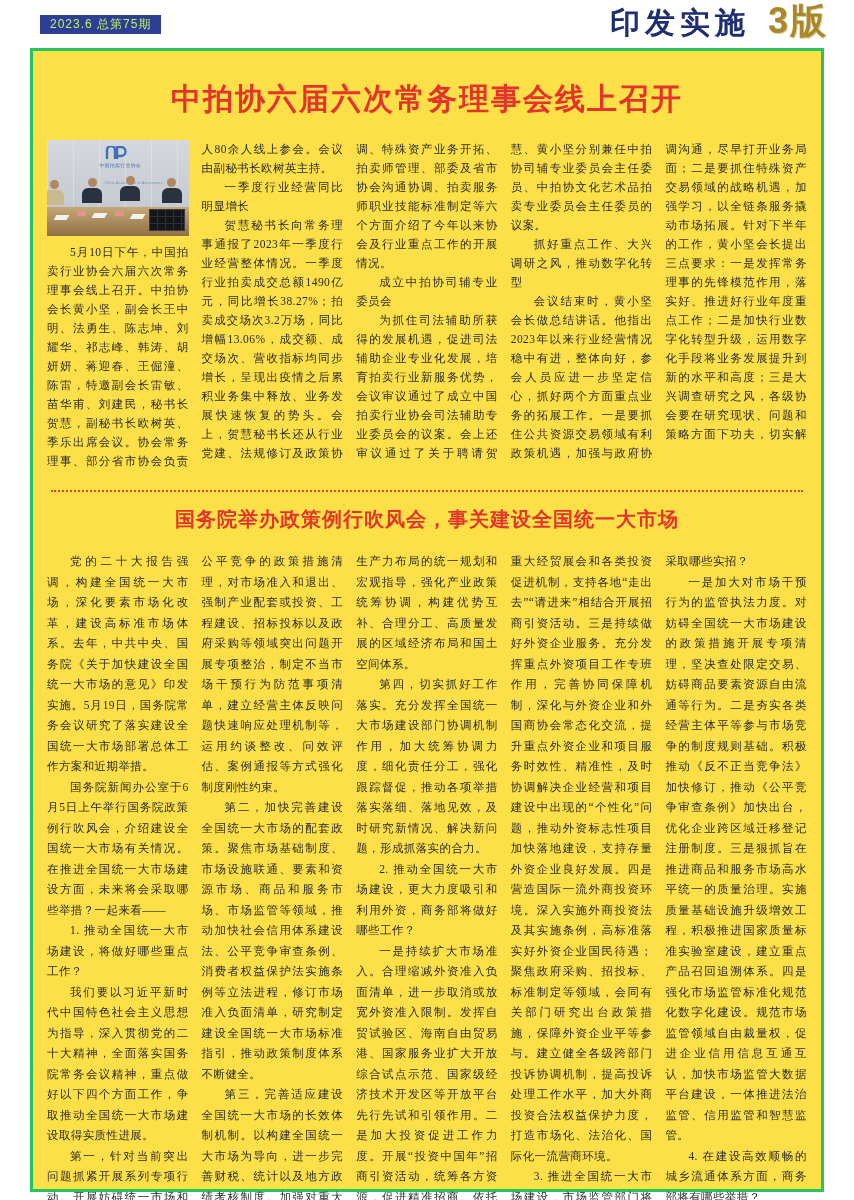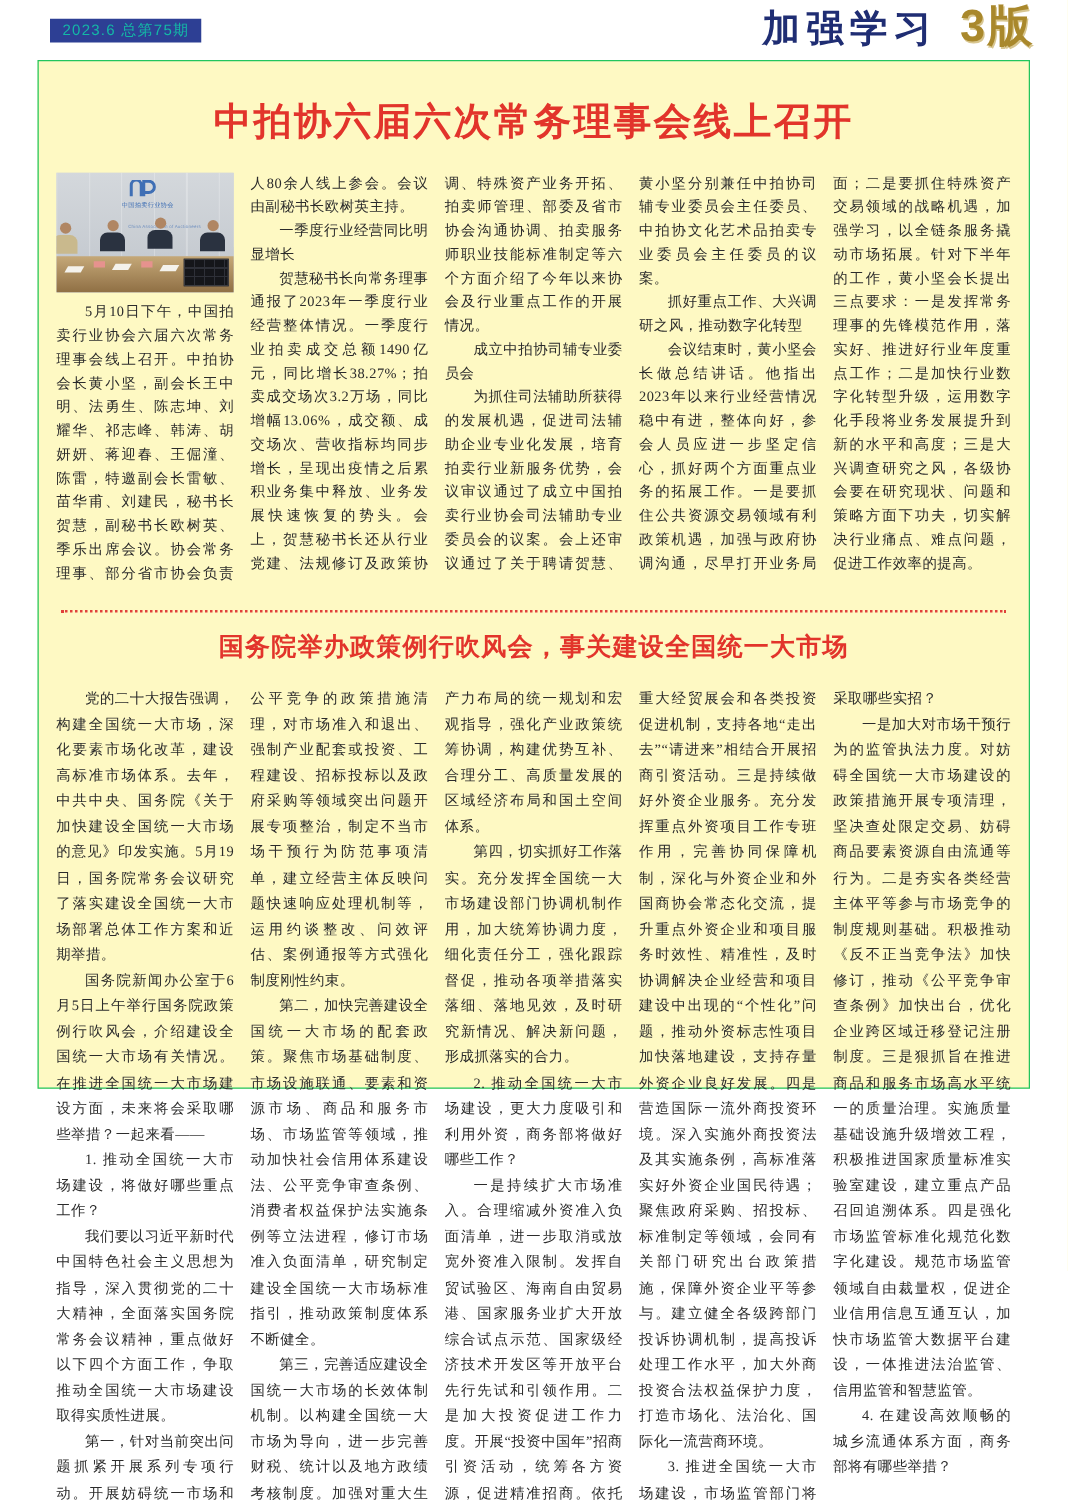--- a/index.html
+++ b/index.html
@@ -18,41 +18,41 @@
     position:relative;
     height:1200px;
     overflow:hidden;
   }
   
   .masthead{
     display:flex;justify-content:space-between;align-items:flex-end;
     padding:10px 26px 2px 40px;height:48px;
   }
   .issue-box{
-    background:var(--header-box-blue);color:#14b8a6;
+    background:var(--header-box-blue);color:#bef264;
     font-family:"Liberation Sans","DejaVu Sans",sans-serif;
     font-size:12px;line-height:19px;padding:0 10px;letter-spacing:1px;
     align-self:flex-start;margin-top:5px;
   }
   .mast-right{display:flex;align-items:baseline;gap:18px;}
   .section-name{
     font-family:"Liberation Sans","DejaVu Sans",sans-serif;
     color:var(--navy);font-size:30px;font-weight:bold;letter-spacing:5px;
   }
   .page-no{
     font-family:"Liberation Sans","DejaVu Sans",sans-serif;
     color:var(--gold);font-size:36px;font-weight:bold;letter-spacing:2px;
     text-shadow:1px 1px 0 #d8c690;
   }
   
   .frame{
-    margin:0 auto;width:794px;height:823px;
-    border:1px solid #22c55e;
+    margin:0 auto;width:794px;height:1144px;
+    border:3px solid #22c55e;
     padding:14px 14px 10px 14px;
-    background:#fef9c3;
+    background:#fde047;
   }
   .art-title{
     font-family:"Liberation Sans","DejaVu Sans",sans-serif;
     color:var(--title-red);font-weight:bold;text-align:center;
   }
   .art-title.t1{font-size:30px;letter-spacing:2px;margin:14px 0 20px 0;}
   .art-title.t2{font-size:20px;letter-spacing:1px;margin:14px 0 18px 0;}
   
   .colbody{
     column-gap:13px;column-fill:auto;-moz-column-fill:auto;
@@ -112,21 +112,21 @@
       repeating-linear-gradient(90deg,transparent 0 7px,#2e3038 7px 8px),
       repeating-linear-gradient(0deg,transparent 0 6px,#2e3038 6px 7px);
   }
 </style>
 </head>
 <body>
 
 <div class="masthead">
   <div class="issue-box">2023.6 总第75期</div>
   <div class="mast-right">
-    <span class="section-name">加强学习</span>
+    <span class="section-name">印发实施</span>
     <span class="page-no">3版</span>
   </div>
 </div>
 
 <div class="frame">
 
   <div>
     <h1 class="art-title t1">中拍协六届六次常务理事会线上召开</h1>
     <div class="colbody body1">
       <div class="photo">

